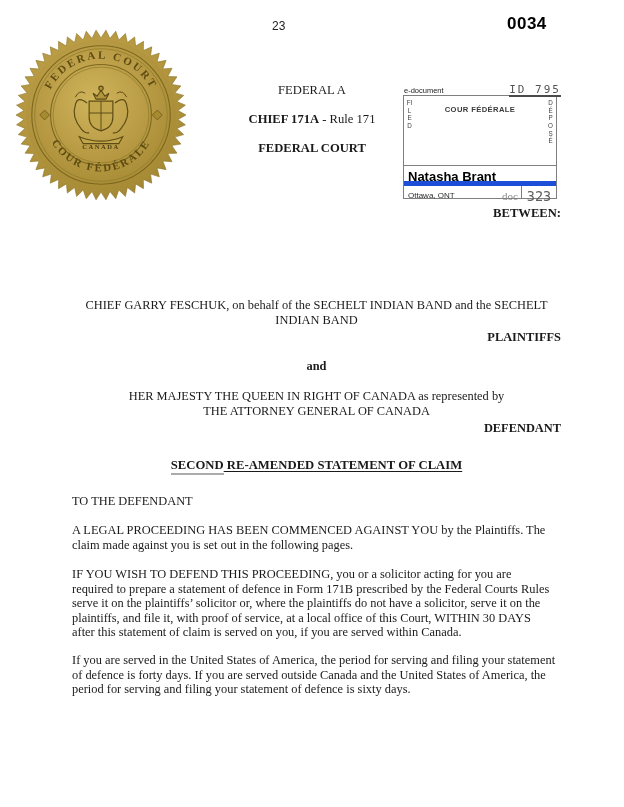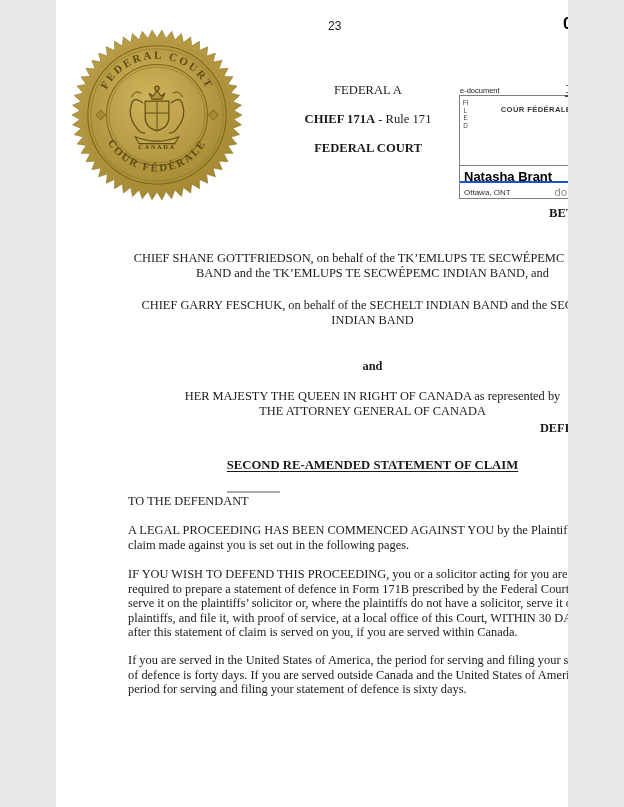--- a/index.html
+++ b/index.html
@@ -1,18 +1,18 @@
 <!DOCTYPE html>
 <html><head>
 <meta charset="utf-8">
 <style>
   * { margin:0; padding:0; box-sizing:border-box; }
   html,body { background:#e8e8e8; }
   .page {
-    position:relative; width:512px; height:807px; margin:0 auto;
+    position:relative; width:624px; height:807px; margin:0 auto;
     background:#ffffff; overflow:hidden;
     font-family:"Liberation Serif", serif; color:#1a1a1a;
   }
   .abs { position:absolute; }
   .lines { white-space:pre; }
   .center { text-align:center; }
   .right { text-align:right; }
   .bold { font-weight:bold; }
 
   
@@ -36,36 +36,36 @@
   .stamp-id { font-family:"DejaVu Sans Mono", monospace; font-size:11px; color:#555;
               letter-spacing:2px; line-height:10px; border-bottom:2px solid #4a4a4a; margin-bottom:-2px; margin-right:-4px; }
   .stamp-box { border:1px solid #7f7f7f; height:104px; display:flex; flex-direction:column; background:#fff; }
   .stamp-main { flex:1; position:relative; }
   .vtext { font-size:6.3px; line-height:1.22; color:#3f3f3f; width:7px; word-break:break-all; text-align:center; }
   .v-left  { position:absolute; left:2px; top:3px; }
   .v-right { position:absolute; right:2px; top:3px; }
   .stamp-court { text-align:center; font-size:7.6px; font-weight:bold; letter-spacing:.4px; color:#3a3a3a; margin-top:9px; }
   .stamp-date { text-align:center; font-family:"DejaVu Sans Mono", monospace; font-size:13px; letter-spacing:1px; color:#5f5f5f; margin-top:11px; }
   .stamp-officer { border-top:1px solid #7f7f7f; height:16px; font-size:13px; font-weight:bold; color:#000; padding:3px 0 0 4px; }
-  .stamp-bottom { border-top:2px solid #1d4ed8; height:17px; display:flex; align-items:stretch; }
+  .stamp-bottom { border-top:5px solid #1d4ed8; height:17px; display:flex; align-items:stretch; }
   .stamp-loc { font-size:8px; color:#2e2e2e; padding:5px 0 0 4px; }
-  .stamp-doc { margin-left:auto; font-family:Liberation Mono, monospace; font-size:11px; color:#8a8a8a; padding:4px 3px 0 0; }
+  .stamp-doc { margin-left:auto; font-family:Liberation Serif, serif; font-size:11px; color:#8a8a8a; padding:4px 3px 0 0; }
   .stamp-docnum { border-left:1px solid #7f7f7f; width:35px; text-align:center; font-family:"DejaVu Sans Mono", monospace; font-size:13.5px; color:#5f5f5f; padding-top:2px; }
 
   
   .body-block { left:72px; width:489px; font-size:12.4px; line-height:14.6px; }
   .between { top:206px; font-weight:bold; font-size:12.6px;text-align:right; }
   .party1 { top:251px; }
   .party2 { top:298px; }
   .plaintiffs-label { top:330px; font-weight:bold; }
   .and-label { top:359px; font-weight:bold; }
   .def-party { top:389px; }
   .defendant-label { top:421px; font-weight:bold; }
   .claim-title { top:458px; font-weight:bold; font-size:12.7px; }
-  .title-first { text-decoration:underline; text-underline-offset:2px; border-bottom:2px solid #ababab; padding-bottom:19px; }
+  .title-first { text-underline-offset:2px; border-bottom:2px solid #ababab; padding-bottom:1px; }
   .title-rest  { text-decoration:underline; text-underline-offset:2px; }
   .to-def { top:494px; }
   .para1 { top:523px; }
   .para2 { top:567px; }
   .para3 { top:653px; }
 </style>
 </head>
 <body>
 
 <div class="page">
@@ -138,24 +138,23 @@
       <div class="stamp-bottom">
         <span class="stamp-loc">Ottawa, ONT</span>
         <span class="stamp-doc">doc</span>
         <span class="stamp-docnum">323</span>
       </div>
     </div>
   </div>
 
   <div class="abs body-block between">BETWEEN:</div>
 
-  <div class="abs body-block party1 lines center">CHIEF SHANE GOTTFRIEDSON, on behalf of the TK’EMLUPS TE SECWÉPEMC INDIAN
-BAND and the TK’EMLUPS TE SECWÉPEMC INDIAN BAND, and</div>
   <div class="abs body-block party2 lines center">CHIEF GARRY FESCHUK, on behalf of the SECHELT INDIAN BAND and the SECHELT
 INDIAN BAND</div>
+  <div class="abs body-block plaintiffs-label right">PLAINTIFFS</div>
   <div class="abs body-block and-label center">and</div>
   <div class="abs body-block def-party lines center">HER MAJESTY THE QUEEN IN RIGHT OF CANADA as represented by
 THE ATTORNEY GENERAL OF CANADA</div>
   <div class="abs body-block defendant-label right">DEFENDANT</div>
 
   <div class="abs body-block claim-title center"><span class="title-first">SECOND</span><span class="title-rest"> RE-AMENDED STATEMENT OF CLAIM</span></div>
 
   <div class="abs body-block to-def">TO THE DEFENDANT</div>
   <div class="abs body-block para1 lines">A LEGAL PROCEEDING HAS BEEN COMMENCED AGAINST YOU by the Plaintiffs. The
 claim made against you is set out in the following pages.</div>

